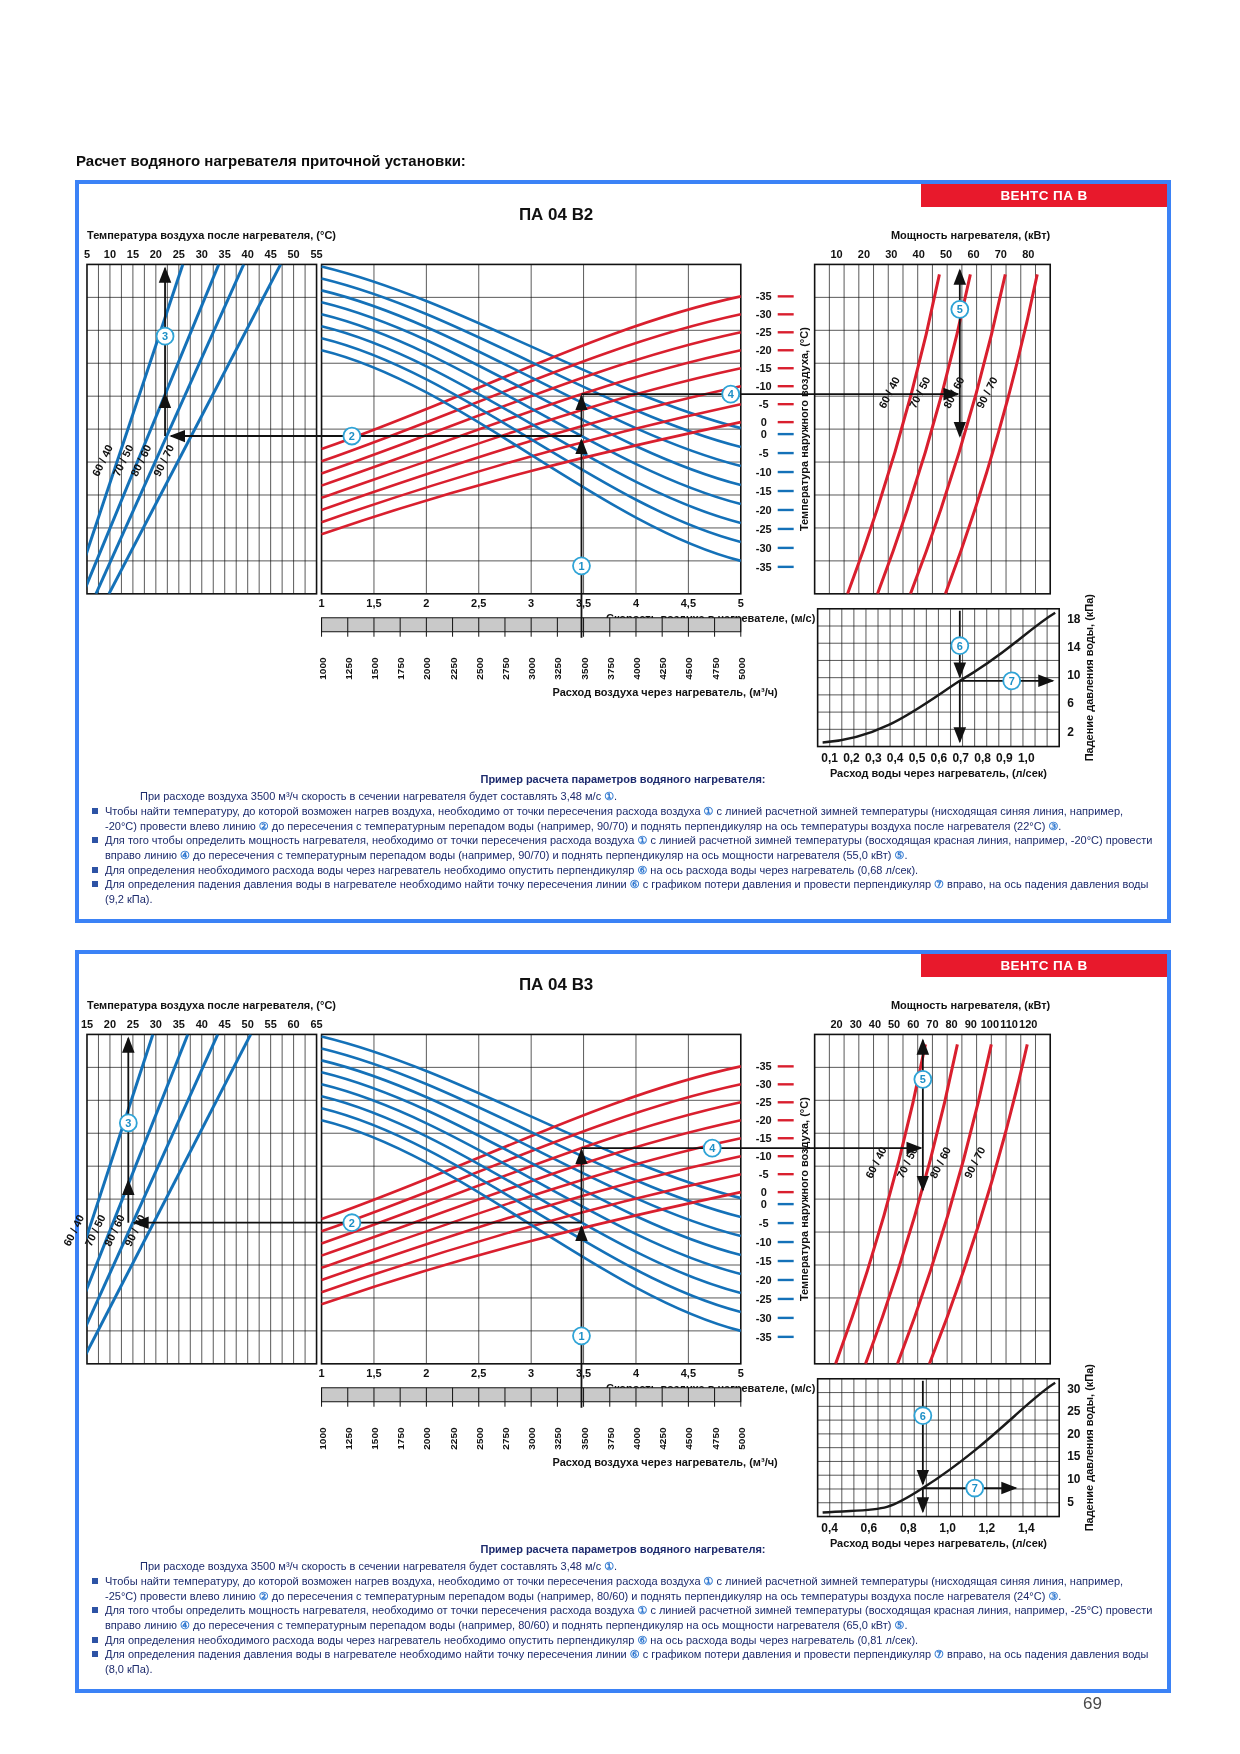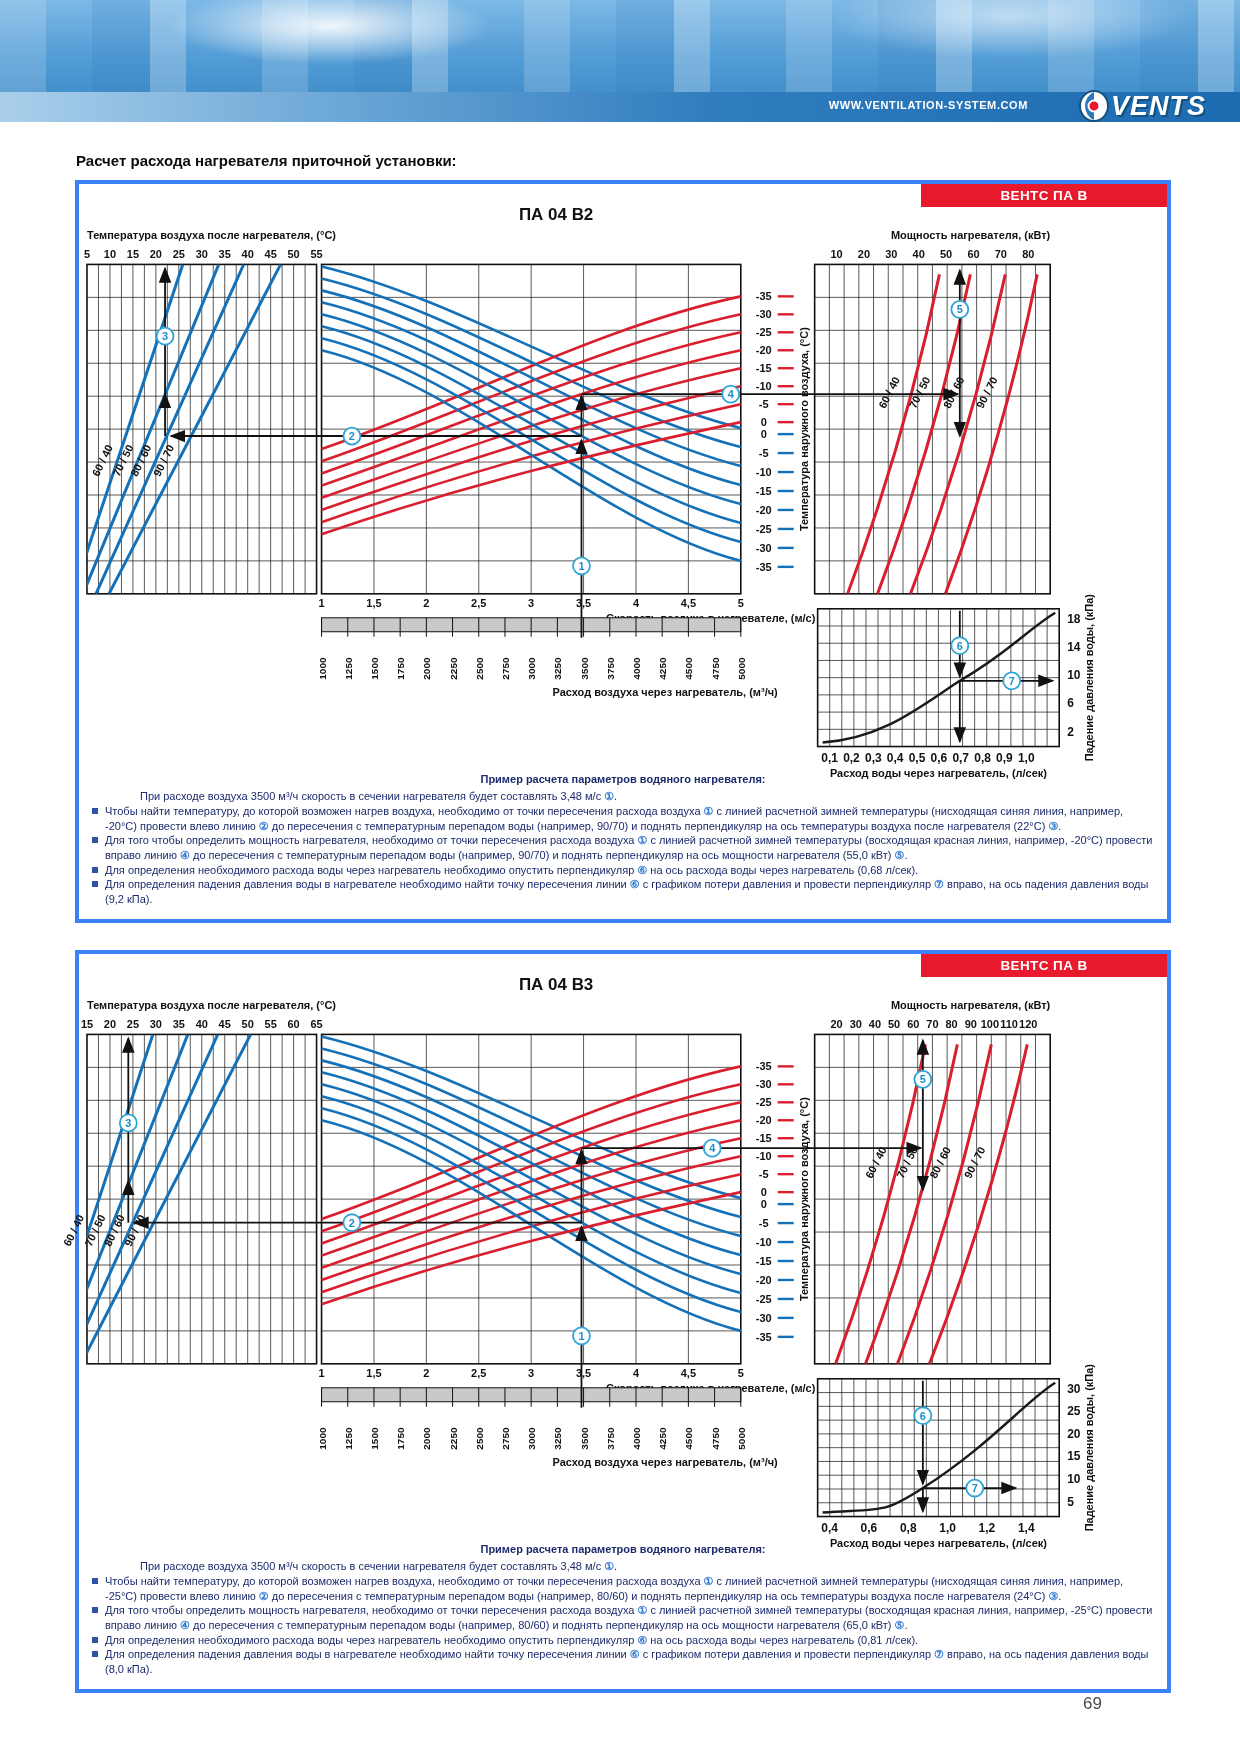--- a/index.html
+++ b/index.html
@@ -38,35 +38,22 @@
   .ex-intro{margin-bottom:1px;margin-left:48px;}
   .bullet{position:relative;padding-left:13px;}
   .bullet .sq{position:absolute;left:0;top:4px;width:6px;height:6px;background:#2d53a5;}
   .cd{color:#2e77d0;font-weight:700;}
 </style>
 </head>
 <body>
 
 <div class="page">
 
-  <div class="hdr">
-    <div class="hdr-sky"></div>
-    <div class="hdr-strip"></div>
-    <div class="hdr-url">WWW.VENTILATION-SYSTEM.COM</div>
-    <div class="logo">
-      <svg width="34" height="34" viewBox="0 0 34 34">
-        <ellipse cx="17" cy="17" rx="14" ry="15" fill="#fff" stroke="#14527f" stroke-width="2"></ellipse>
-        <path d="M17 3 A14 15 0 0 0 17 31 Z" fill="#2a77bb"></path>
-        <circle cx="17" cy="17" r="5.5" fill="#e8192c" stroke="#fff" stroke-width="2"></circle>
-      </svg>
-      <span class="logo-text">VENTS</span>
-    </div>
-  </div>
 
-  <div class="page-title">Расчет расхода нагревателя приточной установки:</div>
+  <div class="page-title">Расчет водяного нагревателя приточной установки:</div>
 
   <div class="panel panel-1">
     <div class="tab">ВЕНТС ПА В</div>
     <svg id="chart0" class="chart-svg" width="1088" height="602" viewBox="0 0 1090 602">
         <defs>
           <marker id="ah0" markerWidth="10" markerHeight="9" refX="8" refY="4.5" orient="auto">
             <path d="M0,1 L9,4.5 L0,8 Z" fill="#111"></path>
           </marker>
           <clipPath id="clL0">
             <rect x="8" y="70" width="230" height="330"></rect>

